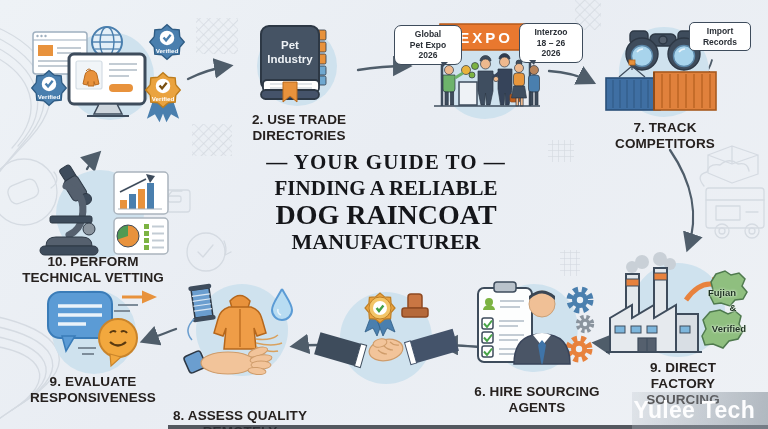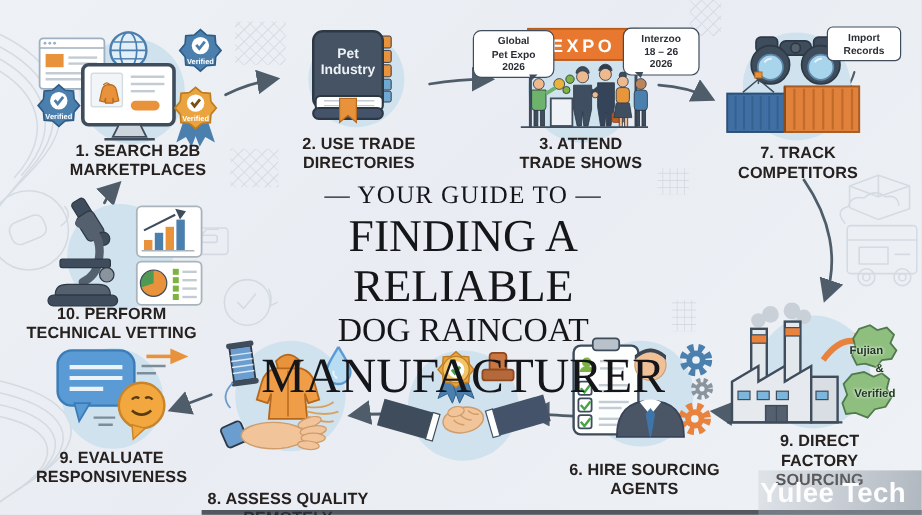--- a/index.html
+++ b/index.html
@@ -8,25 +8,25 @@
     font-family:"Liberation Sans",sans-serif;}
   svg{position:absolute;overflow:visible;}
   .underlay{left:0;top:0;z-index:1;}
   .ill{z-index:2;}
   .step-label{position:absolute;z-index:3;transform:translateX(-50%);
     white-space:pre-line;text-align:center;
     font:700 13.5px/1.18 "Liberation Sans",sans-serif;
     color:#26211f;letter-spacing:.1px;}
   .title{position:absolute;left:200px;top:150px;width:372px;z-index:3;
     text-align:center;color:#15161a;
-    font-family:"Liberation Serif","DejaVu Serif",serif;font-weight:400;}
+    font-family:"Liberation Serif","DejaVu Serif",serif;font-weight:700;}
   .title .t1{font-size:21px;letter-spacing:1px;margin-bottom:2px;}
-  .title .t2{font-size:38px;line-height:1.1;}
+  .title .t2{font-size:21px;line-height:1.1;}
   .title .t3{font-size:28px;line-height:1.08;}
-  .title .t4{font-size:41px;line-height:1.1;}
+  .title .t4{font-size:22px;line-height:1.1;}
   .bubble{position:absolute;z-index:4;background:#fff;border:1.6px solid #3e4c5c;
     border-radius:7px;padding:3px 6px;white-space:pre-line;text-align:center;
     font:700 8.5px/1.25 "Liberation Sans",sans-serif;color:#2a2f36;}
   .bubble.tail-br::after{content:"";position:absolute;left:70%;bottom:-8px;
     border:5px solid transparent;border-top-color:#3e4c5c;border-left-width:2px;}
   .bubble.tail-bl::after{content:"";position:absolute;left:15%;bottom:-8px;
     border:5px solid transparent;border-top-color:#3e4c5c;border-right-width:2px;}
   .overlay-text{position:absolute;z-index:4;transform:translateX(-50%);
     white-space:pre-line;text-align:center;}
   .book-text{font:700 11.5px/1.2 "Liberation Sans",sans-serif;color:#eef2f6;}
@@ -179,22 +179,20 @@
     <g transform="translate(138,72) scale(1.15)">
       <path d="M-9,10 l-5,15 7,-4 4,7 6,-15 z" fill="#4a7fae"></path>
       <path d="M9,10 l5,15 -7,-4 -4,7 -6,-15 z" fill="#4a7fae"></path>
       <polygon points="15,0 11.1,4.6 10.6,10.6 4.6,11.1 0,15 -4.6,11.1 -10.6,10.6 -11.1,4.6 -15,0 -11.1,-4.6 -10.6,-10.6 -4.6,-11.1 0,-15 4.6,-11.1 10.6,-10.6 11.1,-4.6" fill="#eaa33f" stroke="#bd7d1e" stroke-width="1.2"></polygon>
       <circle r="11.5" fill="#eaa33f"></circle>
       <circle cy="-3.5" r="6.3" fill="#fff"></circle>
       <path d="M-3,-4 l2.2,2.7 4,-5" stroke="#7a4f10" stroke-width="2" fill="none"></path>
       <text y="9.5" text-anchor="middle" font-size="5.4" font-weight="bold" fill="#fff">Verified</text>
     </g>
   </svg>
-  <div class="step-label" style="left:115px;top:118px">1. SEARCH B2B
-MARKETPLACES</div>
 
   <svg class="ill" style="left:243px;top:20px" width="112" height="92" viewBox="0 0 112 92">
     <circle cx="54" cy="46" r="40" fill="#cfe2ee"></circle>
     <g>
       <g stroke="#2d3845" stroke-width=".8">
         <rect x="74" y="10" width="9" height="10" rx="1.5" fill="#e8923c"></rect>
         <rect x="74" y="22" width="9" height="10" rx="1.5" fill="#e8923c"></rect>
         <rect x="74" y="34" width="9" height="10" rx="1.5" fill="#e8923c"></rect>
         <rect x="74" y="46" width="9" height="9" rx="1.5" fill="#6fa8d0"></rect>
         <rect x="74" y="56" width="9" height="9" rx="1.5" fill="#6fa8d0"></rect>
@@ -254,22 +252,20 @@
         <rect x="123" y="80" width="3" height="13" fill="#3e4c5c"></rect>
       <line x1="22" y1="94" x2="128" y2="94" stroke="#3e4c5c" stroke-width="1.5"></line>
     </g>
   </svg>
   <div class="bubble tail-br" style="left:394px;top:25px;width:54px">Global
 Pet Expo
 2026</div>
   <div class="bubble tail-bl" style="left:519px;top:23px;width:50px">Interzoo
 18 – 26
 2026</div>
-  <div class="step-label" style="left:484px;top:112px">3. ATTEND
-TRADE SHOWS</div>
 
   <svg class="ill" style="left:592px;top:16px" width="150" height="112" viewBox="0 0 150 112">
     <circle cx="72" cy="56" r="45" fill="#cfe2ee"></circle>
     <g stroke="#2d3845" stroke-width="1.4">
       <rect x="38" y="15" width="18" height="13" rx="4" fill="#3e4c5c"></rect>
       <rect x="86" y="15" width="18" height="13" rx="4" fill="#3e4c5c"></rect>
       <rect x="58" y="18" width="26" height="12" rx="5" fill="#3e4c5c"></rect>
       <circle cx="71" cy="24" r="4" fill="#55606e"></circle>
       <circle cx="50" cy="38" r="16" fill="#3e4c5c"></circle>
       <circle cx="92" cy="38" r="16" fill="#3e4c5c"></circle>

